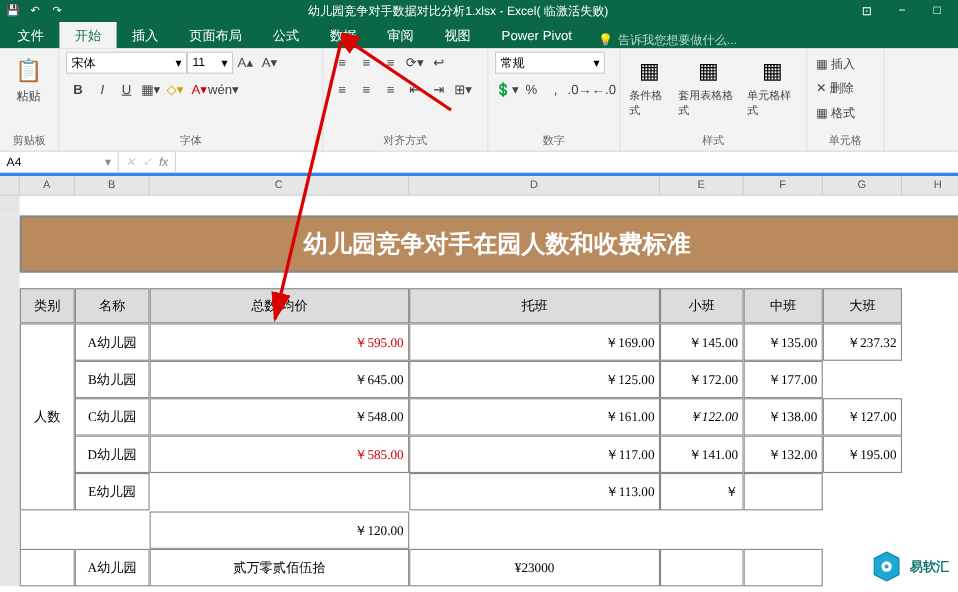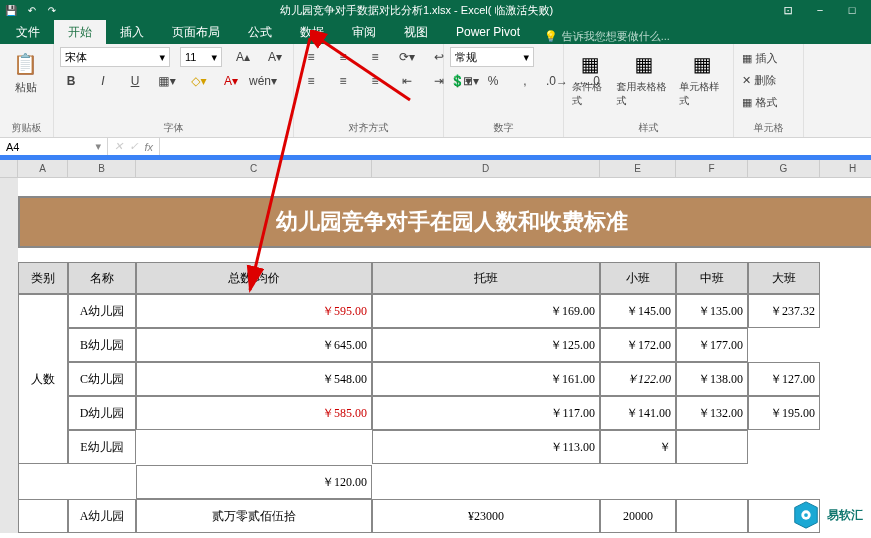--- a/index.html
+++ b/index.html
@@ -20,28 +20,28 @@
 .tell-me { color: #b8d8cc; font-size: 11px; margin-left: 10px; display: flex; align-items: center; gap: 4px; }
 
 
 .ribbon { background: #f3f3f3; height: 94px; display: flex; border-bottom: 1px solid #d4d4d4; }
 .group { border-right: 1px solid #e0e0e0; padding: 2px 6px; display: flex; flex-direction: column; justify-content: space-between; position: relative; }
 .group-label { font-size: 10px; color: #666; text-align: center; padding-top: 2px; }
 .group-body { display: flex; align-items: flex-start; gap: 4px; flex: 1; }
 .big-btn { display: flex; flex-direction: column; align-items: center; padding: 2px; min-width: 40px; }
 .big-btn-icon { width: 32px; height: 32px; display: flex; align-items: center; justify-content: center; font-size: 20px; }
 .big-btn-label { font-size: 11px; color: #444; }
-.small-row { display: flex; gap: 10px; align-items: center; height: 22px; }
+.small-row { display: flex; gap: 0; align-items: center; height: 22px; }
 .combo { border: 1px solid #ccc; background: #fff; font-size: 11px; padding: 2px 4px; height: 20px; display: flex; align-items: center; justify-content: space-between; }
 .icon-btn { width: 22px; height: 22px; display: flex; align-items: center; justify-content: center; font-size: 12px; color: #444; }
 .side-list { display: flex; flex-direction: column; gap: 2px; padding: 2px; }
 .side-item { font-size: 11px; color: #444; display: flex; align-items: center; gap: 3px; height: 20px; }
 
 
-.formula-bar { height: 22px; background: #fff; border-bottom: 5px solid #3b82f6; display: flex; align-items: stretch; text-align: center; }
+.formula-bar { height: 22px; background: #fff; border-bottom: 3px solid #3b82f6; display: flex; align-items: stretch; text-align: center; }
 .name-box { width: 108px; border-right: 1px solid #d4d4d4; padding: 2px 6px; font-size: 11px; display: flex; align-items: center; justify-content: space-between; }
 .fx-btns { display: flex; align-items: center; padding: 0 6px; gap: 6px; border-right: 1px solid #d4d4d4; }
 .fx-btn { color: #888; font-size: 11px; font-style: italic; }
 .fx-input { flex: 1; padding: 2px 6px; font-size: 11px; }
 
 
 .sheet-area { position: relative; background: #fff; }
 .col-headers { height: 18px; background: #e6e6e6; display: grid; grid-template-columns: 18px 50px 68px 236px 228px 76px 72px 72px 66px; border-bottom: 1px solid #ccc; }
 .col-h { border-right: 1px solid #ccc; font-size: 10px; color: #555; display: flex; align-items: center; justify-content: center; }
 .row-h { width: 18px; background: #e6e6e6; }
@@ -159,21 +159,21 @@
         <div class="icon-btn">⇥</div>
         <div class="icon-btn">⊞▾</div>
       </div>
     </div>
     <div class="group-label">对齐方式</div>
   </div>
 
   <div class="group" style="width:120px">
     <div class="group-body" style="flex-direction:column;gap:2px">
       <div class="small-row">
-        <div class="combo" style="width:84px">
+        <div class="combo" style="width:100px">
             <span>常规</span>
             <span>▾</span>
           </div>
       </div>
       <div class="small-row">
         <div class="icon-btn">💲▾</div>
         <div class="icon-btn">%</div>
         <div class="icon-btn">,</div>
         <div class="icon-btn">.0→</div>
         <div class="icon-btn">←.0</div>
@@ -311,21 +311,20 @@
         <div class="tbl-cell data-cell" style="justify-content: flex-end;">￥113.00</div>
         <div class="tbl-cell data-cell" style="justify-content: flex-end;">￥</div>
         <div class="tbl-cell data-cell" style="justify-content: flex-end;"></div>
       </div>
       <div class="content-row">
         <div class="row-h"></div>
         <div class="tbl-cell data-cell" style="border-left: 1px solid rgb(136, 136, 136);"></div>
         <div class="tbl-cell data-cell" style="justify-content: center;">A幼儿园</div>
         <div class="tbl-cell data-cell" style="justify-content: center;">贰万零贰佰伍拾</div>
         <div class="tbl-cell data-cell" style="justify-content: center;">¥23000</div>
-        <div class="tbl-cell data-cell" style="justify-content: center;">20000</div>
         <div class="tbl-cell data-cell" style="justify-content: flex-start;"></div>
         <div class="tbl-cell data-cell" style="justify-content: flex-end;"></div>
       </div>
     </div>
 </div>
 
 <div class="arrow" style="left:230px;top:30px;width:150px;height:270px">
   <svg viewBox="0 0 150 270">
       <defs>
         <marker id="ah1" markerWidth="10" markerHeight="10" refX="8" refY="3" orient="auto">

